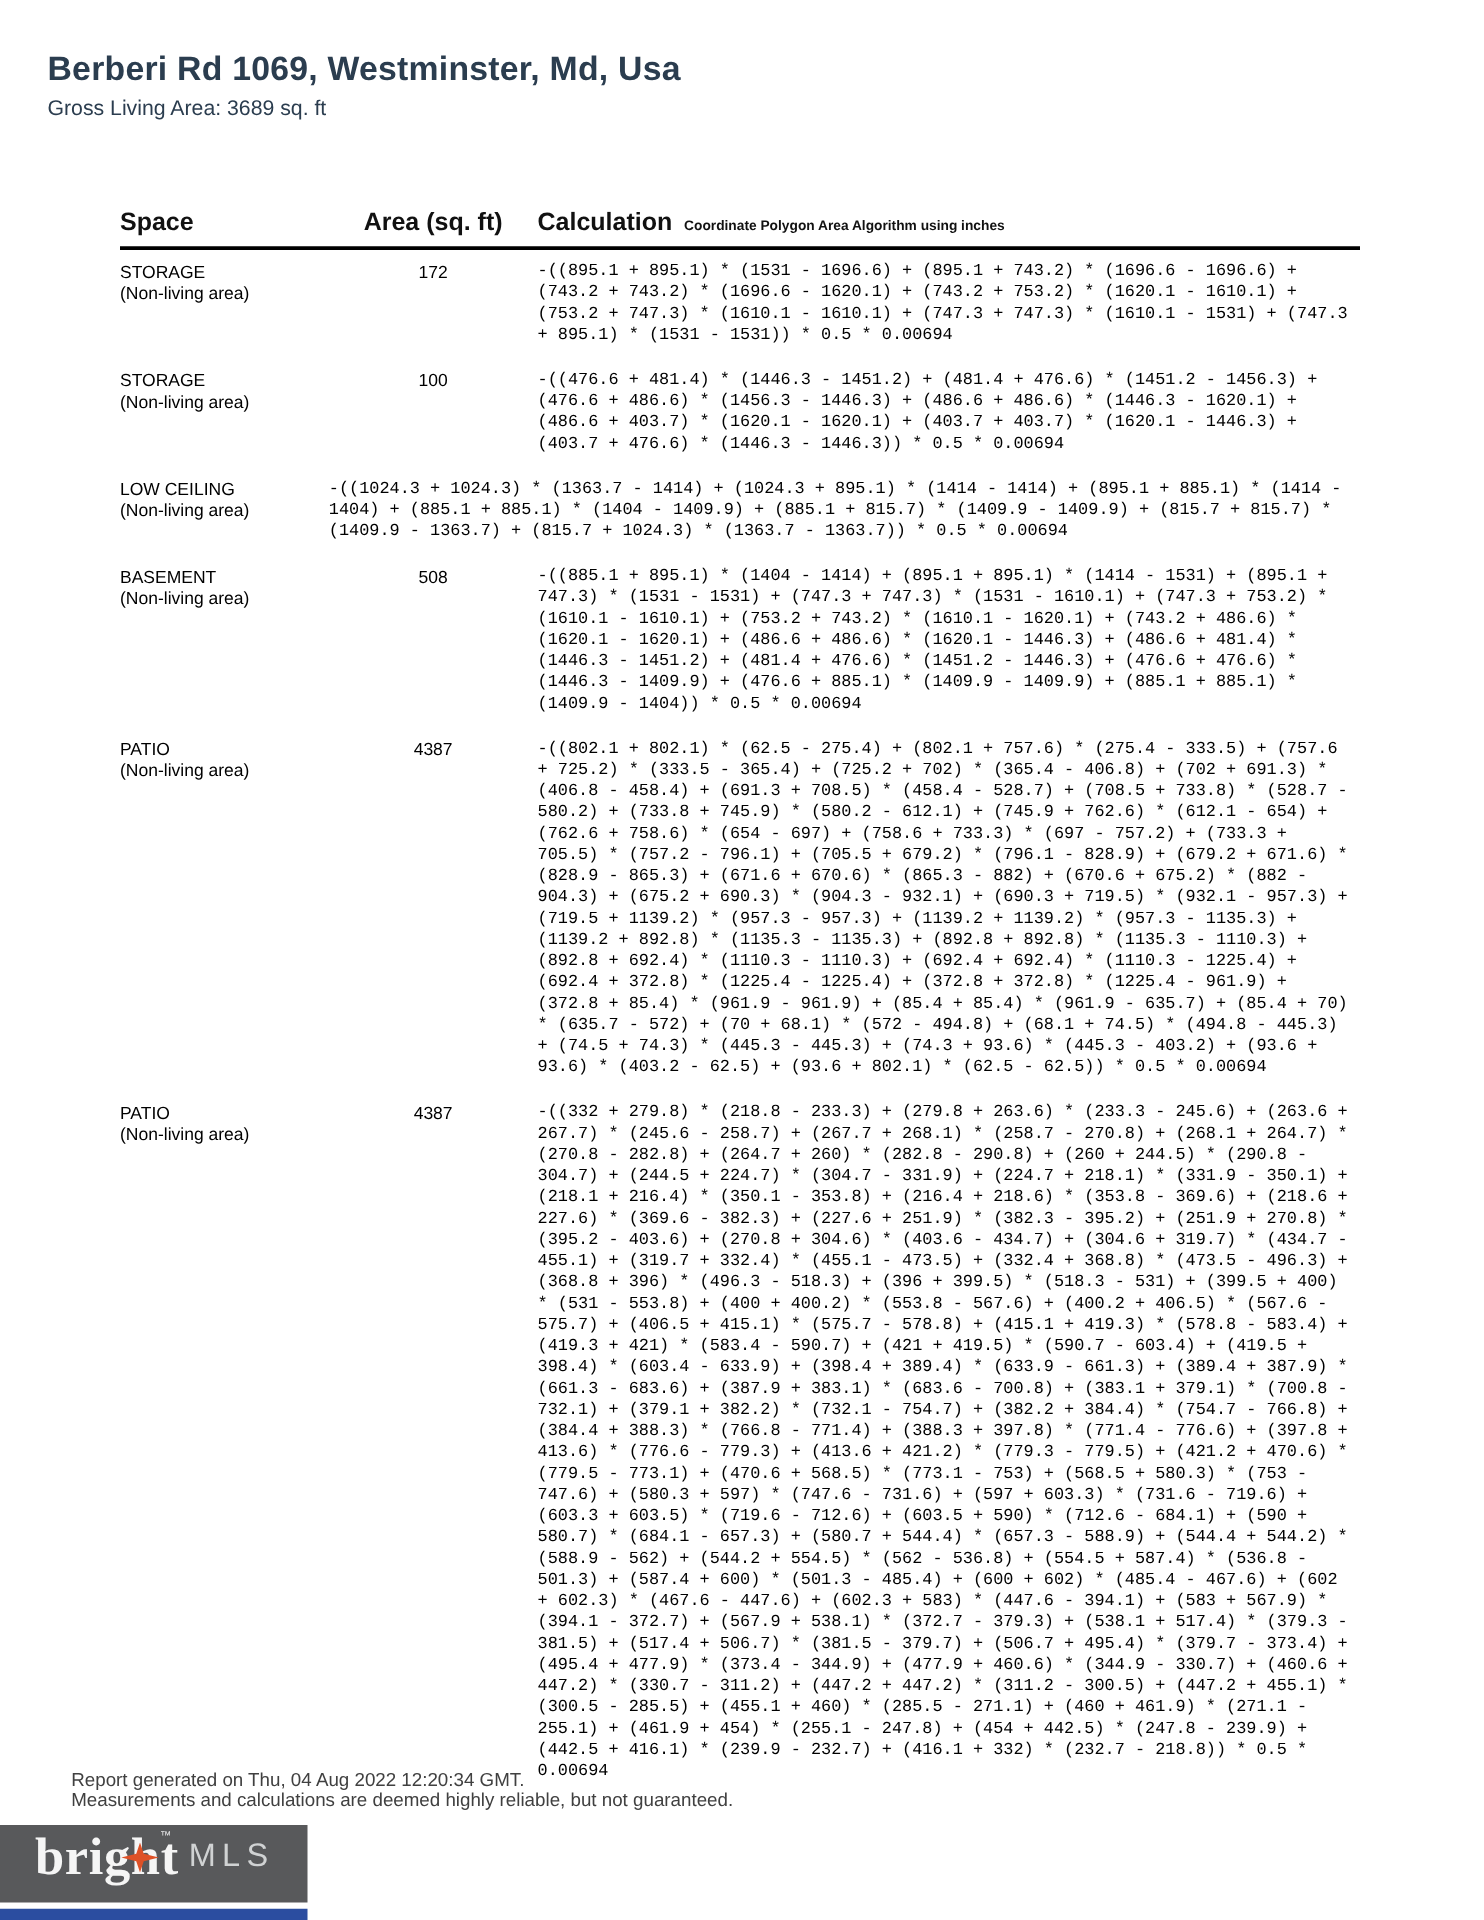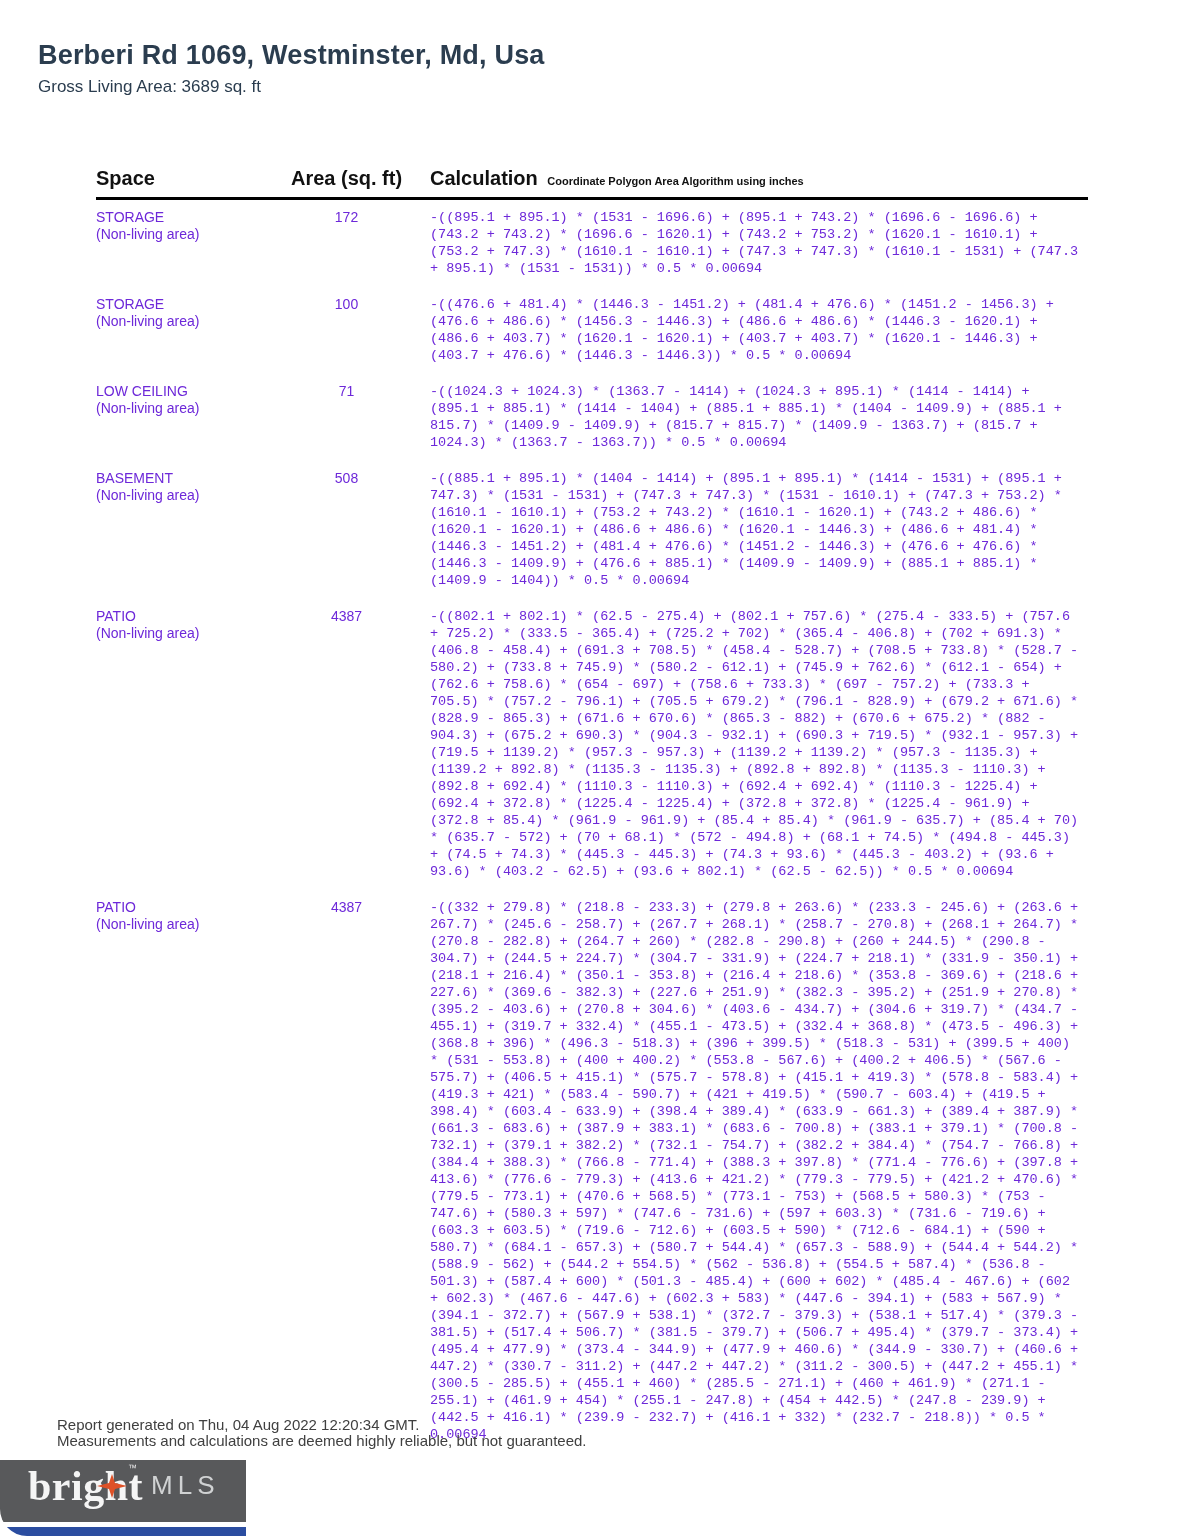--- a/index.html
+++ b/index.html
@@ -6,21 +6,20 @@
   body {
     font-family: "Liberation Sans", sans-serif;
     background: #ffffff;
   }
   .page {
     position: relative;
     width: 1187px;
     height: 1536px;
     background: #ffffff;
     overflow: hidden;
-    border-radius: 27px;
   }
   .doc-header { padding: 40px 0 0 38px; }
   .doc-title {
     font-size: 27px;
     font-weight: bold;
     color: #2b3d4f;
     letter-spacing: 0.2px;
   }
   .doc-subtitle {
     font-size: 17px;
@@ -48,21 +47,21 @@
     font-size: 11px;
     font-weight: bold;
     color: #111111;
     margin-left: 5px;
   }
   .trow {
     display: flex;
     padding-top: 9px;
     margin-bottom: 10px;
   }
-  .cell { font-size: 13.5px; line-height: 17px; color: #6d28d9; }
+  .cell { font-size: 13.5px; line-height: 17px; color: #000000; }
   .space-name { font-size: 14px; }
   .space-cat  { font-size: 14px; }
   .cell.area  { font-size: 14px; }
   .cell.calc  { padding-right: 2px; font-family: Liberation Mono, monospace; }
   .doc-footer {
     position: absolute;
     left: 57px;
     top: 1417px;
     font-size: 15px;
     line-height: 16px;
@@ -155,21 +154,20 @@
       </div>
       <div class="cell area col-area">100</div>
       <div class="cell calc col-calc">-((476.6 + 481.4) * (1446.3 - 1451.2) + (481.4 + 476.6) * (1451.2 - 1456.3) + (476.6 + 486.6) * (1456.3 - 1446.3) + (486.6 + 486.6) * (1446.3 - 1620.1) + (486.6 + 403.7) * (1620.1 - 1620.1) + (403.7 + 403.7) * (1620.1 - 1446.3) + (403.7 + 476.6) * (1446.3 - 1446.3)) * 0.5 * 0.00694</div>
     </div>
 
     <div class="trow">
       <div class="cell col-space">
         <div class="space-name">LOW CEILING</div>
         <div class="space-cat">(Non-living area)</div>
       </div>
-      <div class="cell area col-area">71</div>
       <div class="cell calc col-calc">-((1024.3 + 1024.3) * (1363.7 - 1414) + (1024.3 + 895.1) * (1414 - 1414) + (895.1 + 885.1) * (1414 - 1404) + (885.1 + 885.1) * (1404 - 1409.9) + (885.1 + 815.7) * (1409.9 - 1409.9) + (815.7 + 815.7) * (1409.9 - 1363.7) + (815.7 + 1024.3) * (1363.7 - 1363.7)) * 0.5 * 0.00694</div>
     </div>
 
     <div class="trow">
       <div class="cell col-space">
         <div class="space-name">BASEMENT</div>
         <div class="space-cat">(Non-living area)</div>
       </div>
       <div class="cell area col-area">508</div>
       <div class="cell calc col-calc">-((885.1 + 895.1) * (1404 - 1414) + (895.1 + 895.1) * (1414 - 1531) + (895.1 + 747.3) * (1531 - 1531) + (747.3 + 747.3) * (1531 - 1610.1) + (747.3 + 753.2) * (1610.1 - 1610.1) + (753.2 + 743.2) * (1610.1 - 1620.1) + (743.2 + 486.6) * (1620.1 - 1620.1) + (486.6 + 486.6) * (1620.1 - 1446.3) + (486.6 + 481.4) * (1446.3 - 1451.2) + (481.4 + 476.6) * (1451.2 - 1446.3) + (476.6 + 476.6) * (1446.3 - 1409.9) + (476.6 + 885.1) * (1409.9 - 1409.9) + (885.1 + 885.1) * (1409.9 - 1404)) * 0.5 * 0.00694</div>

